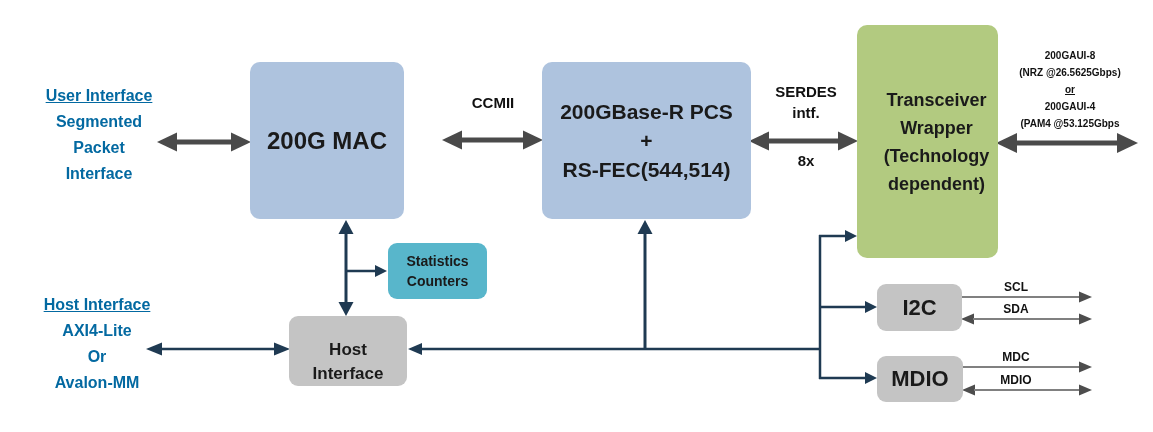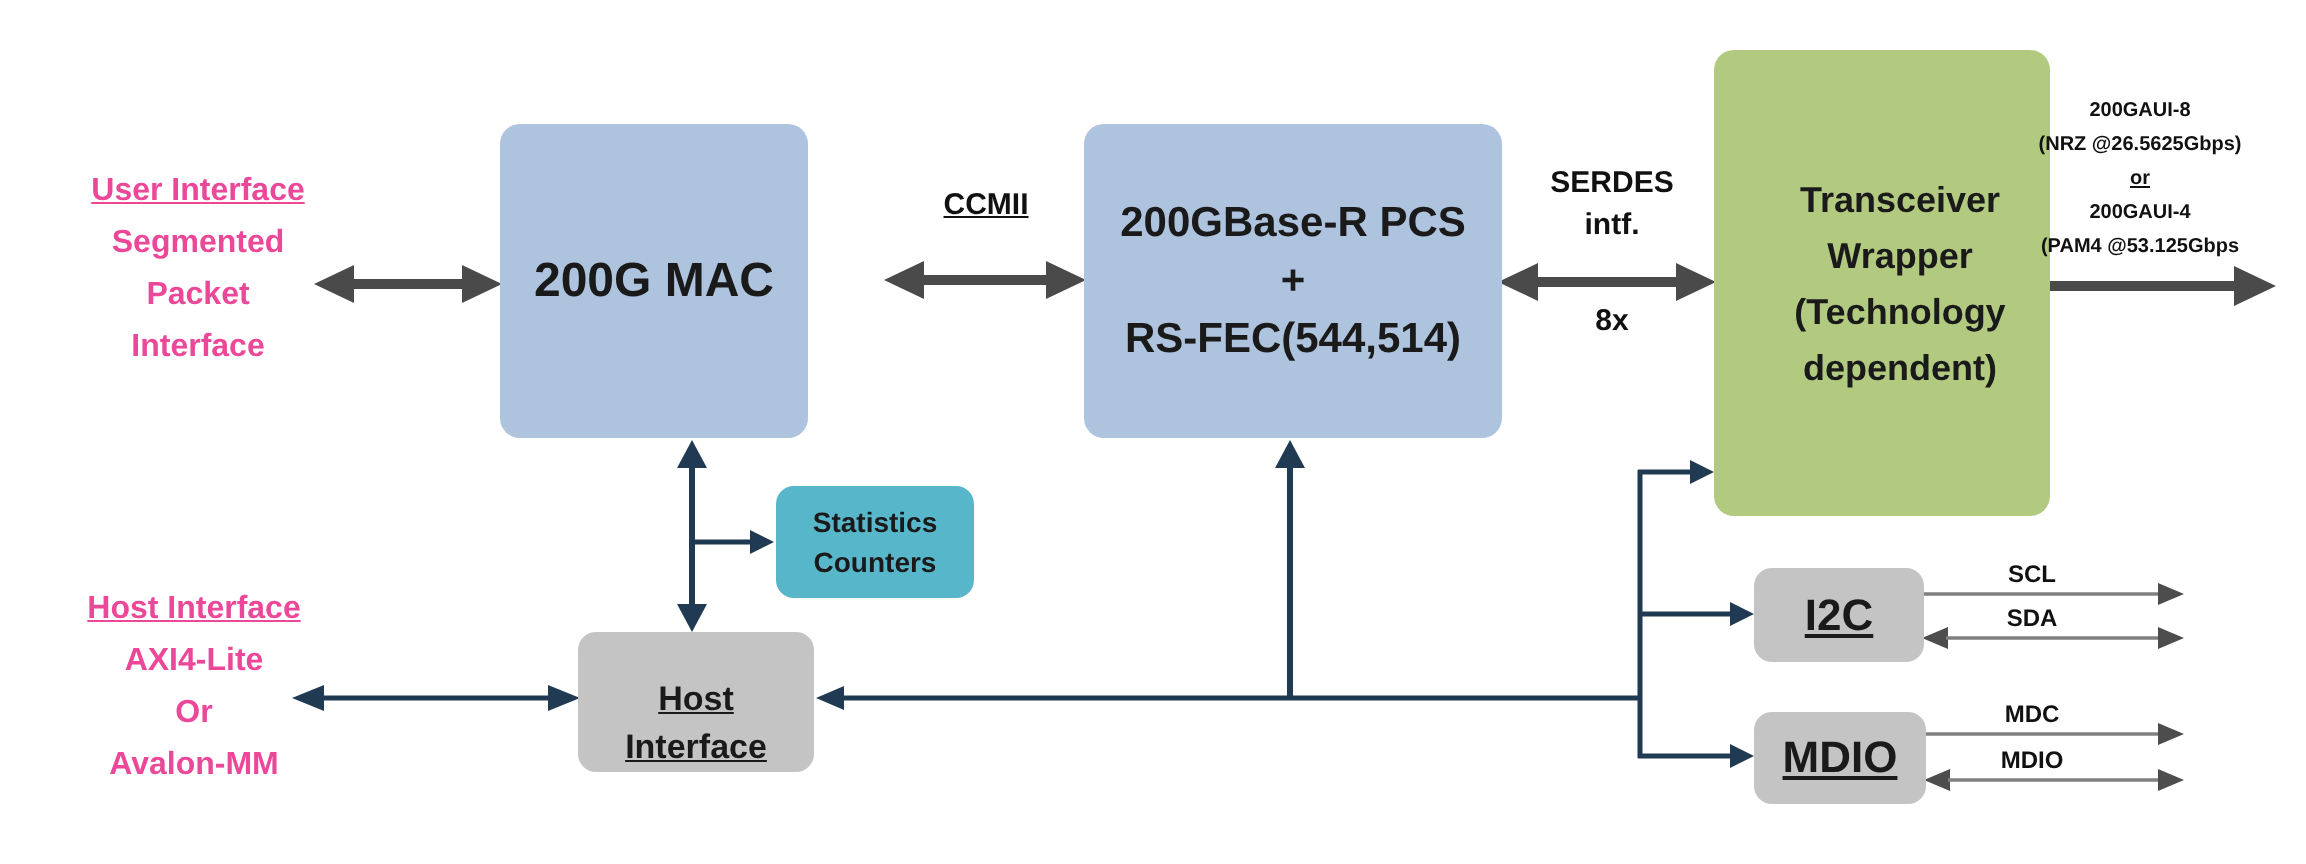--- a/index.html
+++ b/index.html
@@ -15,28 +15,28 @@
     position: absolute;
     display: flex; flex-direction: column;
     align-items: center; justify-content: center;
     text-align: center;
     font-weight: bold;
     box-sizing: border-box;
   }
   .blue  { background: #aec3de; border-radius: 10px; }
   .green { background: #b2ca80; border-radius: 10px; }
   .teal  { background: #58b6cb; border-radius: 9px; }
-  .gray  { background: #c4c4c4; border-radius: 9px; text-decoration: underline; }
+  .gray  { background: #c4c4c4; border-radius: 9px; }
   .side-label {
     position: absolute;
     text-align: center;
     font-weight: bold;
     font-size: 16px;
     line-height: 26px;
-    color: #ec4899;
+    color: #0369a1;
   }
   .side-label .hd { text-decoration: underline; }
   .bus-label {
     position: absolute;
     text-align: center;
     font-weight: bold;
     color: #111;
   }
   .u { text-decoration: underline; }
   svg.overlay { position: absolute; left: 0; top: 0; }
@@ -142,21 +142,21 @@
   <div class="block blue" style="left:250px; top:62px; width:154px; height:157px; font-size:24px;">
     <div>200G MAC</div>
   </div>
 
   <div class="block blue" style="left:542px; top:62px; width:209px; height:157px; font-size:21px; line-height:29px;">
     <div>200GBase-R PCS</div>
     <div>+</div>
     <div>RS-FEC(544,514)</div>
   </div>
 
-  <div class="block green" style="left:857px; top:25px; width:168px; height:233px; font-size:18px; line-height:28px;padding-left:18px;">
+  <div class="block green" style="left:857px; top:25px; width:141px; height:233px; font-size:18px; line-height:28px;padding-left:18px;">
     <div>Transceiver</div>
     <div>Wrapper</div>
     <div>(Technology</div>
     <div>dependent)</div>
   </div>
 
   <div class="block teal" style="left:388px; top:243px; width:99px; height:56px; font-size:14px; line-height:20px;text-align:right;">
     <div>Statistics</div>
     <div>Counters</div>
   </div>
@@ -167,21 +167,21 @@
   </div>
 
   <div class="block gray" style="left:877px; top:284px; width:85px; height:47px; font-size:22px;">
     <div>I2C</div>
   </div>
 
   <div class="block gray" style="left:877px; top:356px; width:86px; height:46px; font-size:22px;">
     <div>MDIO</div>
   </div>
 
-  <div class="bus-label" style="left:455px; top:94px; width:76px; font-size:15px;text-decoration:underline;">CCMII</div>
+  <div class="bus-label" style="left:455px; top:94px; width:76px; font-size:15px;">CCMII</div>
 
   <div class="bus-label" style="left:766px; top:81px; width:80px; font-size:15px; line-height:21px;">
     <div>SERDES</div>
     <div>intf.</div>
   </div>
 
   <div class="bus-label" style="left:776px; top:152px; width:60px; font-size:15px;">8x</div>
 
   <div class="bus-label" style="left:990px; top:47px; width:160px; font-size:10px; line-height:17px;">
     <div>200GAUI-8</div>

